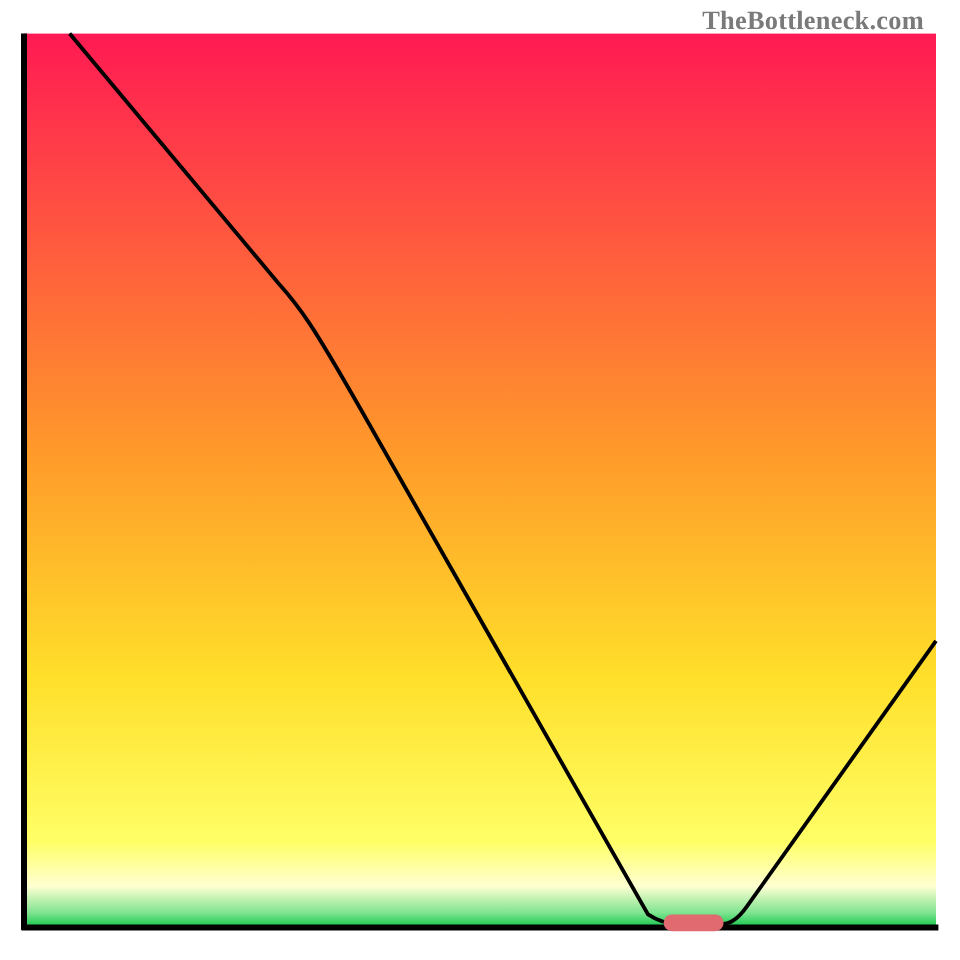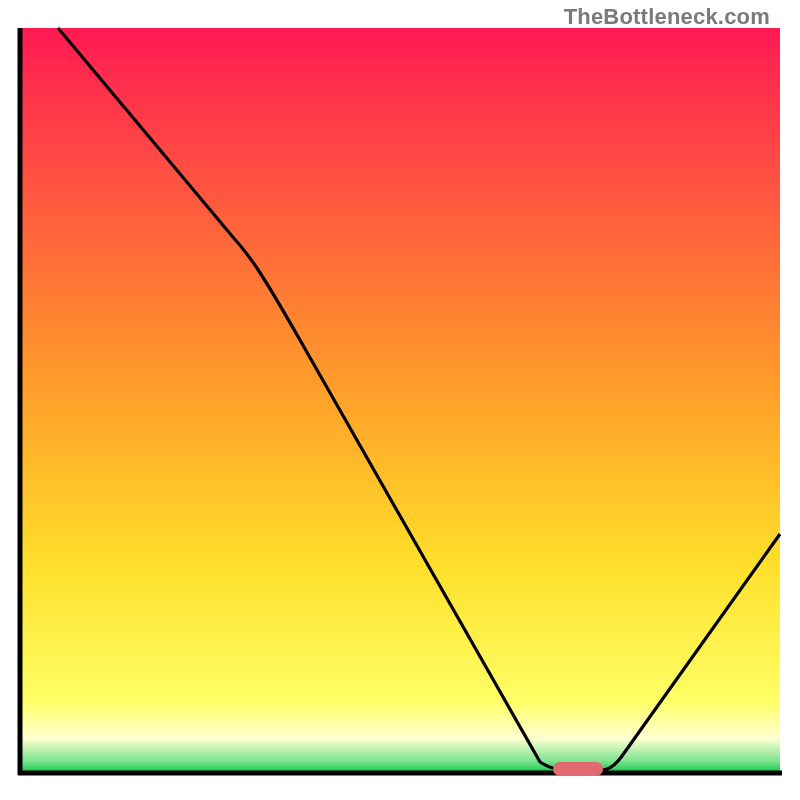--- a/index.html
+++ b/index.html
@@ -7,20 +7,21 @@
     padding: 0;
     width: 800px;
     height: 800px;
     background: #ffffff;
     font-family: Arial, Helvetica, sans-serif;
   }
   .container {
     position: relative;
     width: 788px;
     height: 800px;
+    font-family: Liberation Serif, serif;
   }
   .watermark {
     position: absolute;
     top: 4px;
     right: 18px;
     font-size: 22px;
     font-weight: 600;
     color: #7a7a7a;
     letter-spacing: 0.2px;
   }

